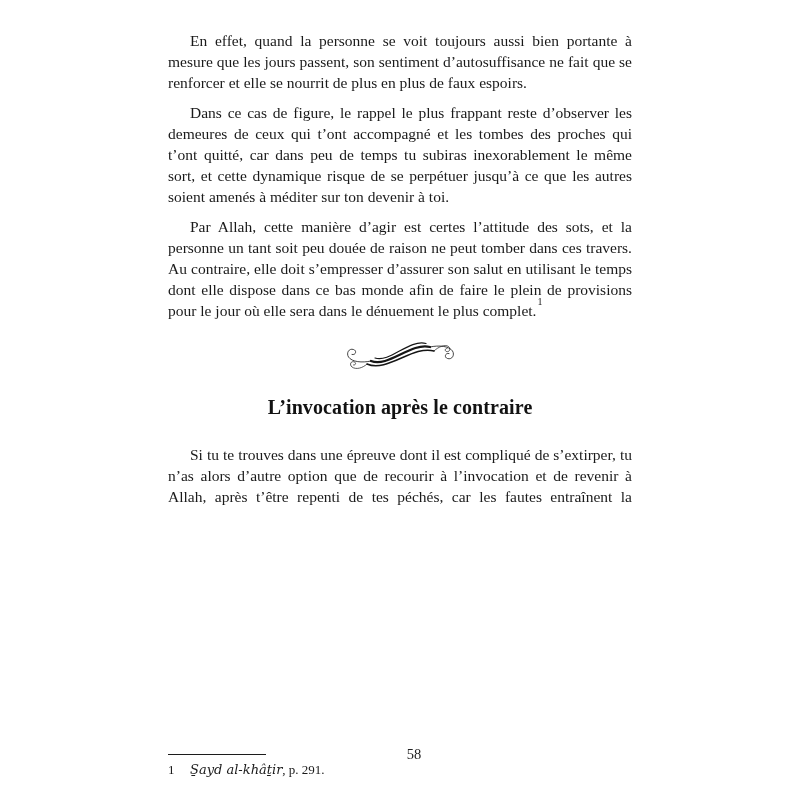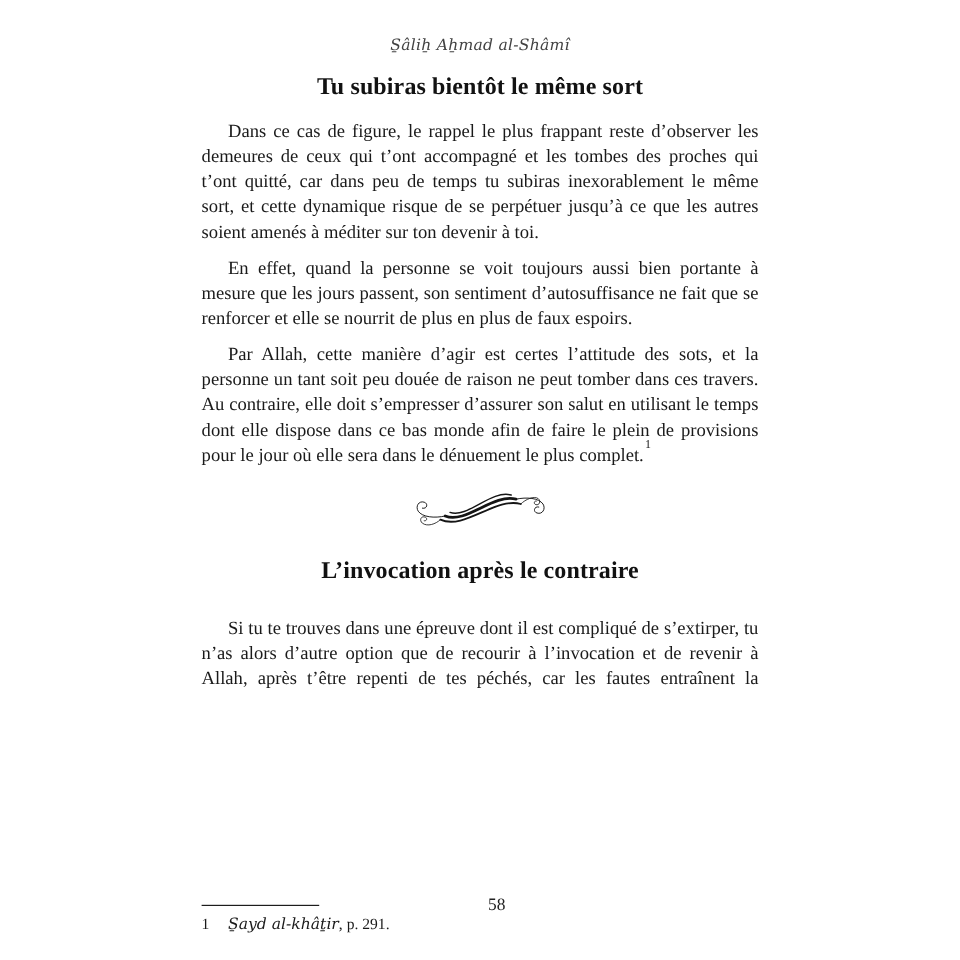--- a/index.html
+++ b/index.html
@@ -91,28 +91,26 @@
     font-size:14.5px;
     color:#222;
     margin-left:28px;
   }
 </style>
 </head>
 <body>
 
 <div class="page">
 
-  <div class="running-head">S̱âliẖ Aẖmad al-Shâmî</div>
-
-  <h2 class="section-title">Tu subiras bientôt le même sort</h2>
 
 
-  <p class="body-par">Dans ce cas de figure, le rappel le plus frappant reste d’observer les demeures de ceux qui t’ont accompagné et les tombes des proches qui t’ont quitté, car dans peu de temps tu subiras inexorablement le même sort, et cette dynamique risque de se perpétuer jusqu’à ce que les autres soient amenés à méditer sur ton devenir à toi.</p>
 
   <p class="body-par">En effet, quand la personne se voit toujours aussi bien portante à mesure que les jours passent, son sentiment d’autosuffisance ne fait que se renforcer et elle se nourrit de plus en plus de faux espoirs.</p>
+
+  <p class="body-par">Dans ce cas de figure, le rappel le plus frappant reste d’observer les demeures de ceux qui t’ont accompagné et les tombes des proches qui t’ont quitté, car dans peu de temps tu subiras inexorablement le même sort, et cette dynamique risque de se perpétuer jusqu’à ce que les autres soient amenés à méditer sur ton devenir à toi.</p>
 
   <p class="body-par"><span>Par Allah, cette manière d’agir est certes l’attitude des sots, et la personne un tant soit peu douée de raison ne peut tomber dans ces travers. Au contraire, elle doit s’empresser d’assurer son salut en utilisant le temps dont elle dispose dans ce bas monde afin de faire le plein de provisions pour le jour où elle sera dans le dénuement le plus complet.</span><sup class="fn-ref">1</sup></p>
 
   <div class="ornament">
     <svg width="116" height="48" viewBox="0 0 232 92" xmlns="http://www.w3.org/2000/svg">
       <g stroke="#151515" fill="none" stroke-linecap="round">
         <path d="M58 60 C92 74 138 22 176 32" stroke-width="4.6"></path>
         <path d="M50 66 C90 84 142 28 184 40" stroke-width="3"></path>
         <path d="M66 54 C96 64 134 16 168 25" stroke-width="2.4"></path>
         <path d="M58 60 C40 64 20 62 13 52 C8 44 14 34 23 37 C30 39 28 49 20 47" stroke-width="1.6"></path>

